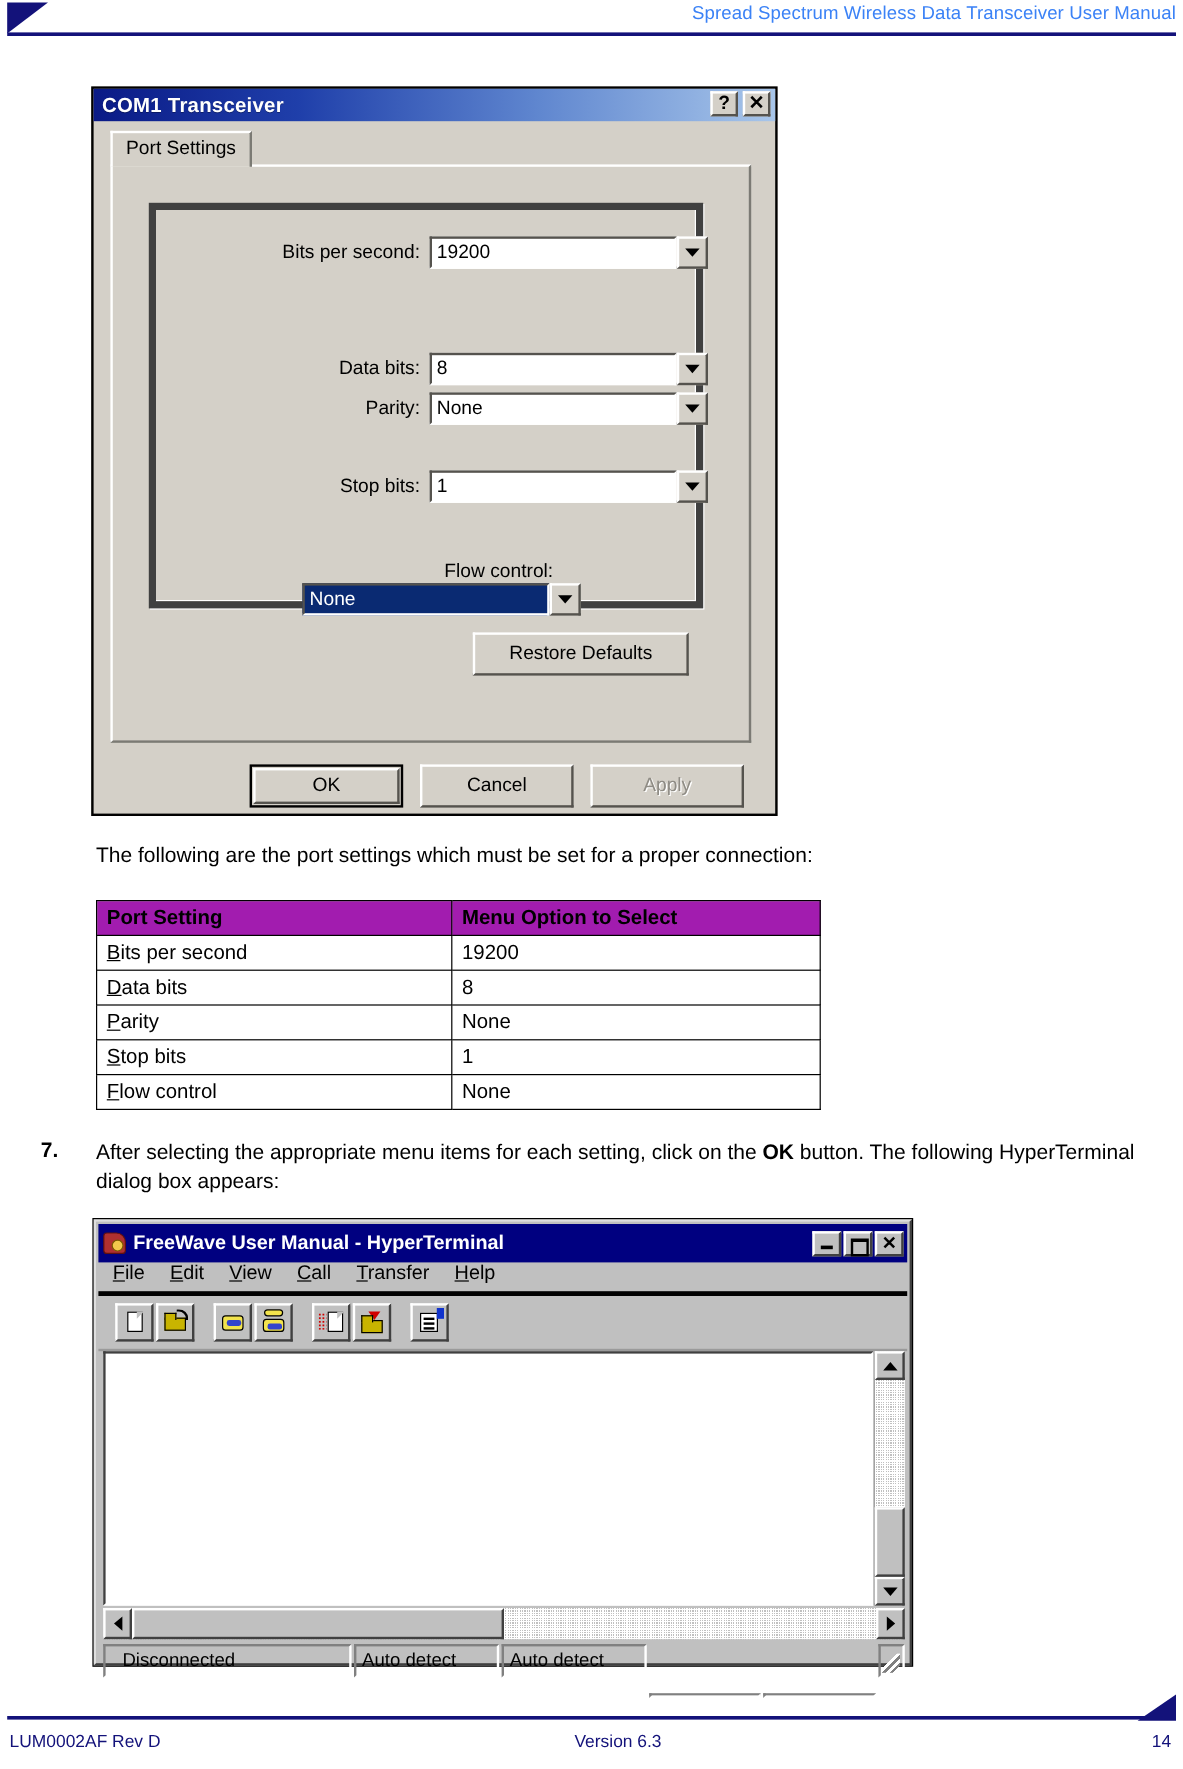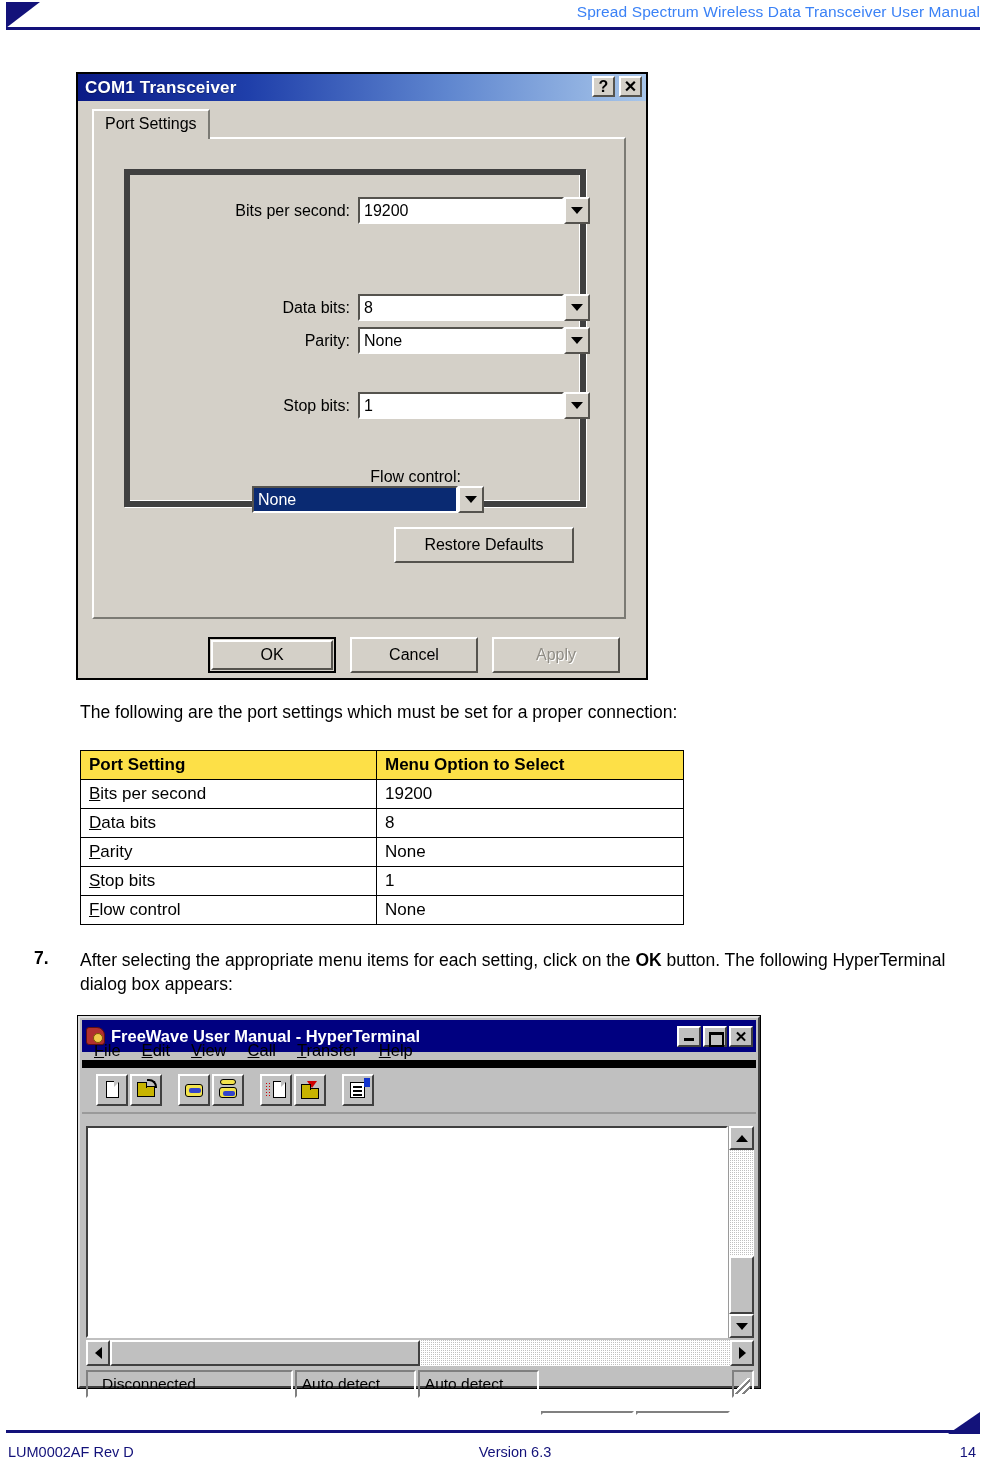--- a/index.html
+++ b/index.html
@@ -179,21 +179,21 @@
     position: absolute; left: 80px; top: 750px;
     width: 604px;
     border-collapse: collapse;
   }
   .settings-table td, .settings-table th {
     border: 1.5px solid #000;
     font-size: 17px; font-weight: normal;
     padding: 4px 8px; height: 29px; text-align: left;
   }
   .settings-table thead th {
-    background: #fde047; font-weight: bold;
+    background: #a21caf; font-weight: bold;
   }
   .settings-table .col1 { width: 296px; }
   .accel { text-decoration: underline; }
 
   
   .step { position: absolute; left: 34px; top: 948px; width: 946px; }
   .step-num { position: absolute; left: 0; top: 0; font-size: 17.5px; font-weight: bold; }
   .step-text {
     position: absolute; left: 46px; top: 0; width: 900px;
     font-size: 17.5px; line-height: 1.38;
@@ -224,23 +224,23 @@
     border-top: 2px solid #ffffff; border-left: 2px solid #ffffff;
     border-right: 2px solid #404040; border-bottom: 2px solid #404040;
     display: flex; align-items: center; justify-content: center;
     position: relative;
   }
   .wb-min::after { content:""; position:absolute; bottom:4px; left:5px; width:10px; height:3px; background:#000; }
   .wb-max::after { content:""; position:absolute; top:4px; left:4px; width:11px; height:10px; border:2px solid #000; border-top-width:3px; }
   .wb-close { font-size: 15px; font-weight: bold; line-height: 1; }
 
   .ht-menubar {
-    height: 16px; display: flex; align-items: flex-end; gap: 21px;
+    height: 28px; display: flex; align-items: flex-start; gap: 21px;
     padding-left: 12px; font-size: 16.5px;
-    border-bottom: 8px solid #000000;
+    border-bottom: 4px solid #000000;
     margin: 0 2px;
   }
   .ht-toolbar {
     height: 46px; display: flex; align-items: center; padding-left: 14px; gap: 2px;
     margin: 0 2px;
     border-bottom: 2px solid #9a9a9a;
   }
   .tbtn {
     width: 32px; height: 32px; background: #c0c0c0;
     border-top: 2px solid #ffffff; border-left: 2px solid #ffffff;

